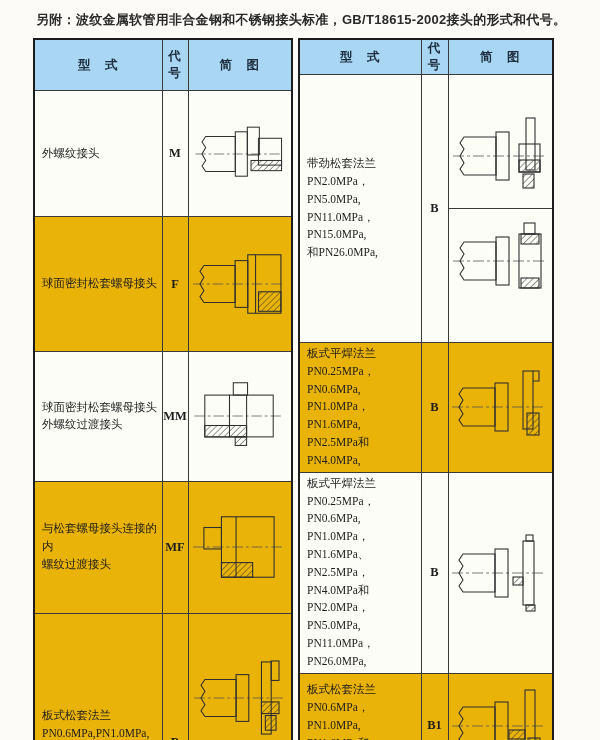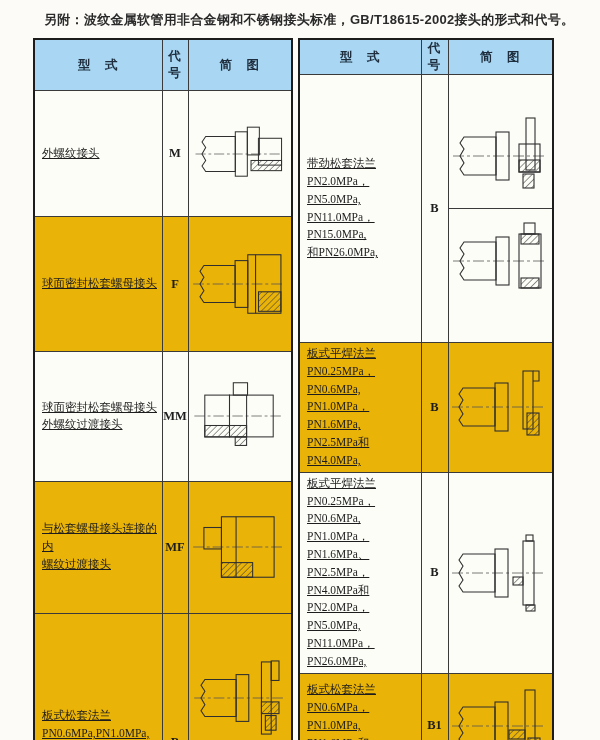--- a/index.html
+++ b/index.html
@@ -3,36 +3,36 @@
 <meta charset="utf-8">
 <style>
   html,body{margin:0;padding:0;}
   body{
     width:600px;height:740px;position:relative;
     background:#FCFBF7;
     font-family:"Liberation Serif","DejaVu Serif",serif;
     color:#1d1d1d;
   }
   .title{
-    position:absolute;left:44px;top:11px;width:545px;
+    position:absolute;left:36px;top:11px;width:545px;
     font-family:"Liberation Sans","DejaVu Sans",sans-serif;
     font-weight:600;font-size:13px;letter-spacing:.3px;color:#2a2a2a;
     white-space:nowrap;
   }
   .tables{position:absolute;left:33px;top:38px;display:flex;gap:5px;}
   table{border-collapse:collapse;table-layout:fixed;border:2px solid #1c1c1c;}
   td,th{border:1px solid #3a3a3a;padding:0;}
   th{
     background:#A9D7F3;height:26px;
     font-size:12.5px;font-weight:700;color:#1e2e3e;
     letter-spacing:1px;
   }
   td.type{
     padding:2px 4px 2px 7px;font-size:11.5px;line-height:1.55;
-    white-space:pre-line;vertical-align:middle;text-decoration:underline;
+    white-space:pre-line;vertical-align:middle;
   }
   td.code{text-align:center;vertical-align:middle;font-size:12.5px;font-weight:700;}
   td.skc{text-align:center;vertical-align:middle;padding:0;}
   .y{background:#eab308;}
   .w{background:#FDFDF8;}
   .split{display:flex;flex-direction:column;}
   .split .half{flex:1;display:flex;align-items:center;justify-content:center;}
   .split .half + .half{border-top:1px solid #3a3a3a;}
   svg.sk{stroke:#2f2f2f;fill:none;stroke-width:1.1;stroke-linejoin:miter;display:block;}
   .sk .h{fill:url(#hatch);}

